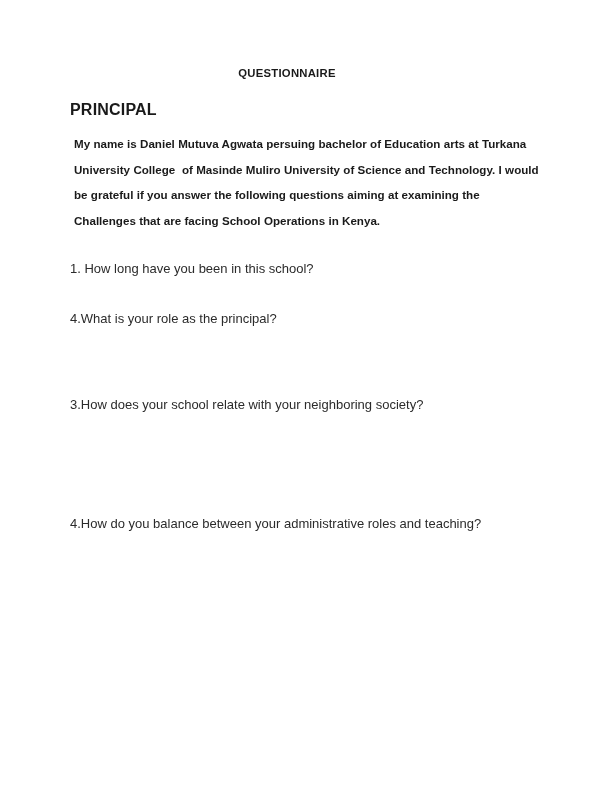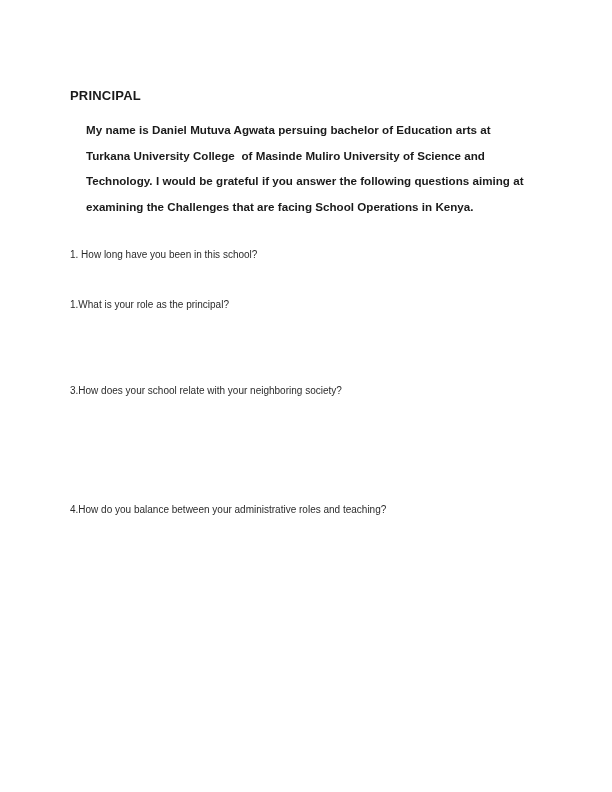--- a/index.html
+++ b/index.html
@@ -35,75 +35,76 @@
     color: #1a1a1a;
     text-align: center;
     margin: 0;
     padding: 0;
     line-height: 14px;
     width: 434px;
   }
 
   
   .section-heading {
-    font-size: 13px;
+    font-size: 16px;
     font-weight: bold;
     letter-spacing: 0.2px;
     color: #1a1a1a;
     margin: 0;
     padding: 0;
     line-height: 14px;
     margin-top: 23px;
   }
 
   
   .intro-paragraph {
     font-size: 11.6px;
     font-weight: bold;
     color: #1a1a1a;
     line-height: 25.6px;
-    margin: 16px;
+    margin: 4px;
     padding: 0;
     margin-top: 14px;
     text-align: left;
     white-space: pre-wrap;
     word-spacing: 0.1px;
   }
 
   
   .questions {
     margin: 0;
     padding: 0;
     list-style: none;
   }
   .question {
-    font-size: 10px;
+    font-size: 13px;
     font-weight: normal;
     color: #2b2b2b;
     line-height: 15px;
     margin: 0;
     padding: 0;
   }
   .question.q1 { margin-top: 28px; }
   .question.q2 { margin-top: 35px; }
   .question.q3 { margin-top: 71px; }
   .question.q4 { margin-top: 104px; }
 </style>
 </head>
 <body>
 
 <div class="page">
   <div class="content">
 
+    <h1 class="doc-title">QUESTIONNAIRE</h1>
 
     <h2 class="section-heading">PRINCIPAL</h2>
 
     <p class="intro-paragraph">My name is Daniel Mutuva Agwata persuing bachelor of Education arts at Turkana University College  of Masinde Muliro University of Science and Technology. I would be grateful if you answer the following questions aiming at examining the Challenges that are facing School Operations in Kenya.</p>
 
     <ol class="questions">
       <li class="question q1">1. How long have you been in this school?</li>
-      <li class="question q2">1.What is your role as the principal?</li>
+      <li class="question q2">4.What is your role as the principal?</li>
       <li class="question q3">3.How does your school relate with your neighboring society?</li>
       <li class="question q4">4.How do you balance between your administrative roles and teaching?</li>
     </ol>
 
   </div>
 </div>
 
 </body></html>

